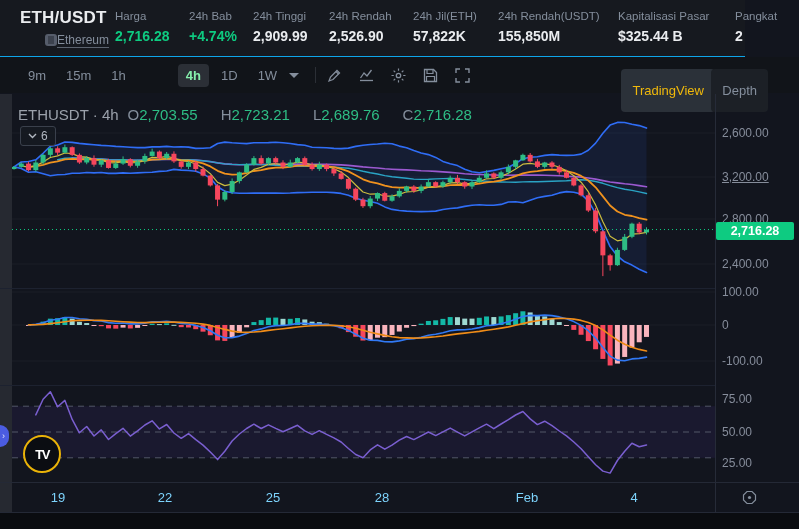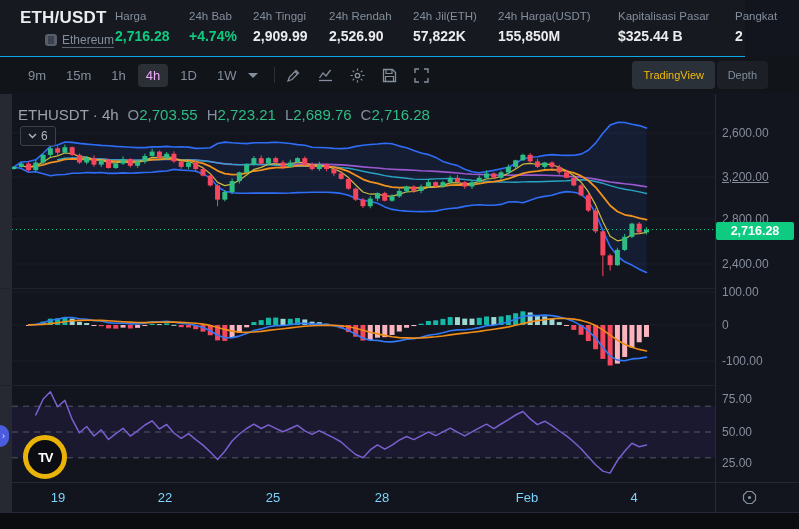--- a/index.html
+++ b/index.html
@@ -1,39 +1,39 @@
 <!DOCTYPE html>
 <html><head>
 <meta charset="utf-8">
 <style>
   html,body{margin:0;padding:0;}
   body{width:799px;height:529px;overflow:hidden;position:relative;background:#12151e;
        font-family:"Liberation Sans",sans-serif;-webkit-font-smoothing:antialiased;}
   
   .header{position:absolute;left:0;top:0;width:745px;height:56px;background:#16191f;border-bottom:1px solid #0ea5e9;}
   .pair{position:absolute;left:20px;top:8px;font-size:17px;font-weight:bold;color:#eaecef;letter-spacing:.2px;}
-  .coin-row{position:absolute;left:20px;top:33px;display:flex;align-items:center;gap:5px;padding-left:25px;}
+  .coin-row{position:absolute;left:20px;top:33px;display:flex;align-items:center;padding-left:25px;}
   .coin-icon{width:12px;height:12px;border-radius:3px;background:#565d6b;display:inline-block;position:relative;}
   .coin-icon:after{content:"";position:absolute;left:3px;top:2px;width:6px;height:8px;background:#3c424e;}
   .coin-name{font-size:12px;color:#848e9c;text-decoration:underline;text-underline-offset:3px;text-decoration-color:#5c6470;}
   .stat{position:absolute;top:10px;}
   .stat .lbl{font-size:11.5px;color:#848e9c;white-space:nowrap;}
   .stat .val{font-size:14px;font-weight:600;color:#eaecef;margin-top:6px;white-space:nowrap;}
   .stat .val.green{color:#0ecb81;}
   
   .toolbar{position:absolute;left:0;top:57px;width:799px;height:36px;background:#111419;display:flex;align-items:center;}
   .intervals{display:flex;align-items:center;gap:4px;margin-left:20px;}
   .iv{font-size:13px;color:#848e9c;padding:4px 8px;border-radius:4px;cursor:pointer;}
-  .iv.active{color:#f0abfc;background:#2b2f36;font-weight:normal;}
+  .iv.active{color:#86efac;background:#2b2f36;font-weight:bold;margin-left:40px;}
   .caret{width:0;height:0;border-left:5px solid transparent;border-right:5px solid transparent;border-top:5px solid #848e9c;margin:0 6px 0 4px;}
   .tb-divider{width:1px;height:16px;background:#2b2f36;margin:0 10px;}
   .tb-icons{display:flex;align-items:center;gap:15px;}
   .tb-icon{width:17px;height:17px;color:#848e9c;cursor:pointer;}
   .tb-icon svg{display:block;}
-  .pill{position:absolute;top:4px;font-size:11px;padding:8px 11px;border-radius:4px;cursor:pointer;}
+  .pill{position:absolute;top:12px;font-size:13px;padding:14px 11px;border-radius:4px;cursor:pointer;}
   .pill.tv{right:84px;background:#2b3139;color:#f0b90b;}
   .pill.depth{right:31px;background:#1c2026;color:#848e9c;}
   
   .gutter{position:absolute;left:0;top:94px;width:12px;height:419px;background:#262931;}
   #chart-svg{position:absolute;left:12px;top:94px;}
   .sep{position:absolute;left:0;width:715px;height:1px;background:#1d2230;}
   .axis-border{position:absolute;left:715px;top:94px;width:1px;height:419px;background:#262b38;}
   .axis-label{position:absolute;left:722px;transform:translateY(-50%);font-size:12px;color:#868d9b;white-space:nowrap;}
   .price-tag{position:absolute;left:716px;top:222px;width:78px;height:18px;background:#0ecb81;border-radius:2px;
              color:#ffffff;font-size:12.5px;font-weight:600;display:flex;align-items:center;justify-content:center;}
@@ -46,21 +46,21 @@
   .ind-chip{position:absolute;left:20px;top:126px;height:18px;padding:0 7px;border:1px solid #3a404c;border-radius:3px;
             background:rgba(22,26,34,.8);display:flex;align-items:center;gap:4px;z-index:5;cursor:pointer;}
   .ind-chip .n{font-size:12px;color:#b2b8c2;}
   
   .xaxis-top{position:absolute;left:0;top:482px;width:799px;height:1px;background:#242936;}
   .xaxis-bottom{position:absolute;left:0;top:512px;width:799px;height:1px;background:#242936;}
   .x-label{position:absolute;top:490px;transform:translateX(-50%);font-size:13px;color:#7dd3fc;}
   .axis-gear{position:absolute;left:741px;top:489px;width:17px;height:17px;color:#848e9c;cursor:pointer;}
   
   .tv-logo{position:absolute;left:23px;top:435px;width:34px;height:34px;border-radius:50%;background:#0b0d12;
-           border:5px solid #eab308;z-index:4;display:flex;align-items:center;justify-content:center;}
+           border:2px solid #eab308;z-index:4;display:flex;align-items:center;justify-content:center;}
   .tv-logo span{color:#fff;font-weight:bold;font-size:13px;letter-spacing:-1.5px;}
   .panel-tab{position:absolute;left:0;top:425px;width:9px;height:22px;background:#4b5ce1;border-radius:0 11px 11px 0;
              z-index:4;display:flex;align-items:center;justify-content:center;cursor:pointer;}
   .panel-tab span{color:#dfe3ff;font-size:9px;margin-left:-2px;}
   
   .bottom-bar{position:absolute;left:0;top:513px;width:799px;height:16px;background:#0a0c10;}
 </style>
 </head>
 <body>
 
@@ -85,21 +85,21 @@
       </div>
       <div class="stat" style="left: 329px;">
         <div class="lbl">24h Rendah</div>
         <div class="val">2,526.90</div>
       </div>
       <div class="stat" style="left: 413px;">
         <div class="lbl">24h Jil(ETH)</div>
         <div class="val">57,822K</div>
       </div>
       <div class="stat" style="left: 498px;">
-        <div class="lbl">24h Harga(USDT)</div>
+        <div class="lbl">24h Rendah(USDT)</div>
         <div class="val">155,850M</div>
       </div>
       <div class="stat" style="left: 618px;">
         <div class="lbl">Kapitalisasi Pasar</div>
         <div class="val">$325.44 B</div>
       </div>
       <div class="stat" style="left: 735px;">
         <div class="lbl">Pangkat</div>
         <div class="val">2</div>
       </div>
@@ -435,21 +435,21 @@
     <polyline points="28.5,324.9 35.8,324.8 43.1,324.4 50.3,323.6 57.6,322.7 64.9,321.7 72.2,320.8 79.4,320.4 86.7,320.2 94.0,320.3 101.2,320.4 108.5,320.8 115.8,321.3 123.0,321.7 130.3,322.1 137.6,322.5 144.9,322.6 152.1,322.4 159.4,322.3 166.7,322.1 173.9,322.1 181.2,322.4 188.5,322.7 195.8,323.2 203.0,324.1 210.3,325.4 217.6,327.4 224.8,329.4 232.1,331.1 239.4,332.1 246.6,332.4 253.9,332.0 261.2,331.4 268.4,330.4 275.7,329.5 283.0,328.7 290.3,327.9 297.5,327.0 304.8,326.3 312.1,325.8 319.3,325.5 326.6,325.3 333.9,325.4 341.1,325.8 348.4,326.7 355.7,328.3 363.0,330.3 370.2,332.2 377.5,333.9 384.8,335.4 392.0,336.7 399.3,337.6 406.6,337.9 413.8,338.1 421.1,337.9 428.4,337.4 435.7,336.8 442.9,336.0 450.2,334.9 457.5,333.9 464.7,333.1 472.0,332.3 479.3,331.4 486.5,330.3 493.8,329.2 501.1,328.1 508.4,326.9 515.6,325.3 522.9,323.6 530.2,321.9 537.4,320.7 544.7,319.6 552.0,318.8 559.3,318.4 566.5,318.5 573.8,319.1 581.1,320.4 588.3,322.4 595.6,325.6 602.9,329.9 610.1,335.2 617.4,340.2 624.7,344.3 631.9,347.2 639.2,349.4 646.5,351.0" fill="none" stroke="#f08c18" stroke-width="1.6" stroke-linejoin="round" stroke-linecap="round"></polyline>
     <rect x="12" y="406.2" width="703" height="51.60000000000002" fill="rgba(124,77,255,0.08)"></rect>
     <line x1="12" y1="406.2" x2="715" y2="406.2" stroke="#6b7280" stroke-width="1" stroke-dasharray="6 5" opacity="0.7"></line>
     <line x1="12" y1="432" x2="715" y2="432" stroke="#6b7280" stroke-width="1" stroke-dasharray="6 5" opacity="0.7"></line>
     <line x1="12" y1="457.8" x2="715" y2="457.8" stroke="#6b7280" stroke-width="1" stroke-dasharray="6 5" opacity="0.7"></line>
     <polyline points="35.8,414.9 43.1,399.2 50.3,391.7 57.6,406.8 64.9,400.4 72.2,419.4 79.4,432.8 86.7,426.5 94.0,436.0 101.2,429.9 108.5,439.5 115.8,433.6 123.0,428.3 130.3,436.1 137.6,430.9 144.9,425.0 152.1,420.8 159.4,428.9 166.7,424.5 173.9,433.0 181.2,438.3 188.5,433.6 195.8,439.7 203.0,445.1 210.3,452.0 217.6,459.6 224.8,451.3 232.1,441.0 239.4,434.0 246.6,428.5 253.9,424.2 261.2,428.5 268.4,424.8 275.7,428.4 283.0,431.8 290.3,428.5 297.5,425.3 304.8,430.9 312.1,434.4 319.3,430.7 326.6,434.4 333.9,437.9 341.1,442.0 348.4,448.5 355.7,454.5 363.0,457.7 370.2,449.9 377.5,444.8 384.8,449.2 392.0,445.1 399.3,440.2 406.6,436.5 413.8,439.6 421.1,435.8 428.4,432.0 435.7,435.6 442.9,431.8 450.2,428.1 457.5,432.1 464.7,435.9 472.0,431.8 479.3,427.9 486.5,424.2 493.8,428.7 501.1,424.0 508.4,419.7 515.6,415.0 522.9,411.5 530.2,418.9 537.4,424.6 544.7,421.2 552.0,425.7 559.3,431.0 566.5,435.9 573.8,442.0 581.1,448.7 588.3,456.8 595.6,464.7 602.9,471.1 610.1,473.1 617.4,460.5 624.7,451.3 631.9,443.3 639.2,446.7 646.5,444.9" fill="none" stroke="#7a5fd0" stroke-width="1.5" stroke-linejoin="round" stroke-linecap="round"></polyline>
   </svg>
 
 <div class="legend">
   <span class="sym">ETHUSDT · 4h</span>
-  <span id="ohlc-holder" style="display:flex;gap:9px;">
+  <span id="ohlc-holder" style="display:flex;gap:23px;">
       <span class="ohlc-item"><span class="k">O</span><span class="v">2,703.55</span></span>
       <span class="ohlc-item"><span class="k">H</span><span class="v">2,723.21</span></span>
       <span class="ohlc-item"><span class="k">L</span><span class="v">2,689.76</span></span>
       <span class="ohlc-item"><span class="k">C</span><span class="v">2,716.28</span></span>
     </span>
 </div>
 <div class="ind-chip">
   <svg width="9" height="6" viewBox="0 0 9 6">
     <path d="M1 1l3.5 3.5L8 1" stroke="#b2b8c2" stroke-width="1.4" fill="none"></path>
     </svg>

